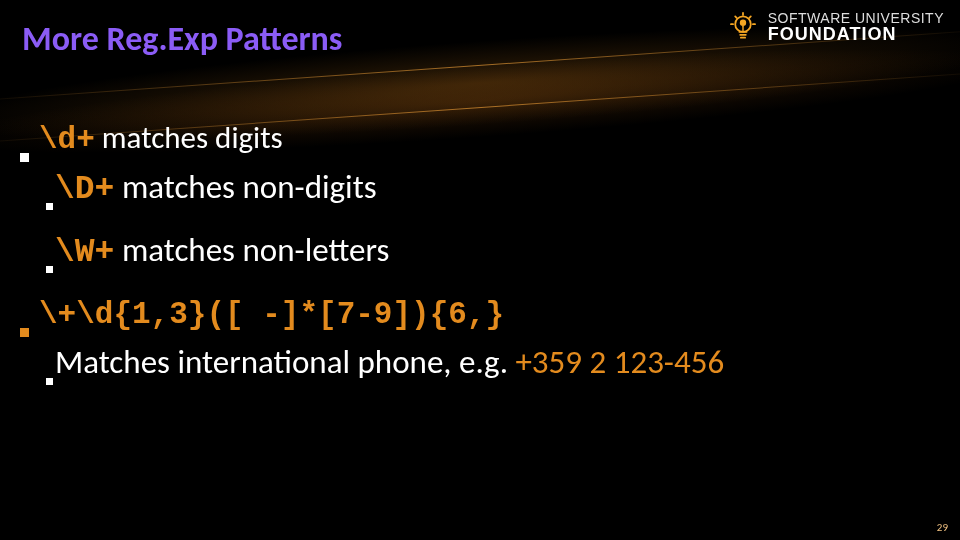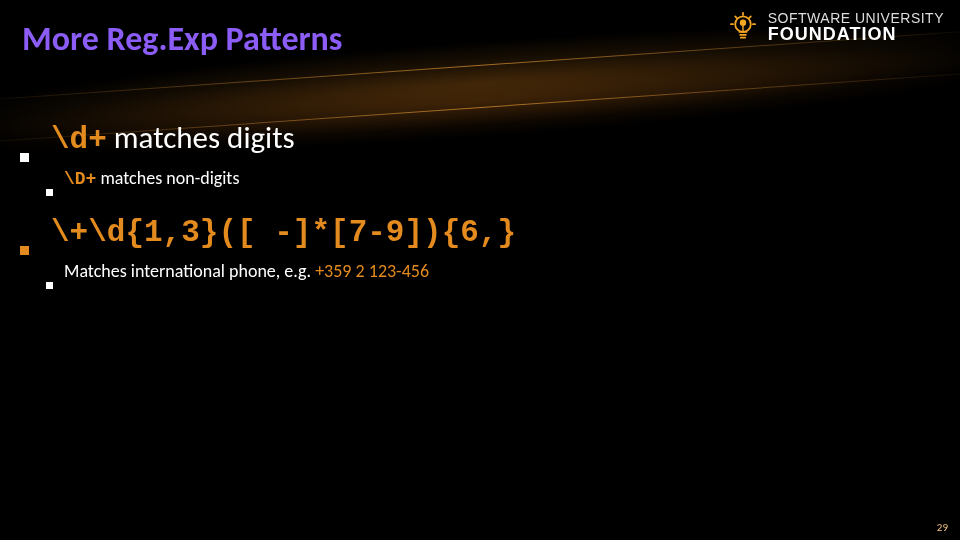--- a/index.html
+++ b/index.html
@@ -52,27 +52,27 @@
   .logo-line1 { font-size: 14px; letter-spacing: 0.5px; font-weight: 400; color:#ddd; }
   .logo-line2 { font-size: 18px; font-weight: 700; letter-spacing: 1px; }
 
   .content {
     position: absolute;
     top: 118px;
     left: 20px;
     right: 20px;
   }
   .lvl1 {
-    display: flex; align-items: baseline; gap: 22px;
+    display: flex; align-items: baseline; gap: 10px;
     font-size: 31px;
     margin-bottom: 10px;
   }
   .lvl2 {
-    display: flex; align-items: baseline; gap: 11px;
-    font-size: 18px;
+    display: flex; align-items: baseline; gap: 2px;
+    font-size: 33px;
     margin-left: 26px;
     margin-bottom: 22px;
   }
   .bullet-square {
     width: 9px; height: 9px; background: #fff; flex: 0 0 auto;
     position: relative; top: 14px;
   }
   .bullet-square.small { width:7px; height:7px; top:12px; }
   .bullet-square.orange { background: #e38b1e; }
   .code { color: #e38b1e; font-family: Consolas, "Courier New", monospace; font-weight: 700; }
@@ -116,20 +116,26 @@
       <span class="code">\d+</span><span> matches digits</span>
     </span>
   </div>
   <div class="lvl2">
     <span class="bullet-square small"></span>
     <span>
       <span class="code">\D+</span><span> matches non-digits</span>
     </span>
   </div>
 
+  <div class="lvl2">
+    <span class="bullet-square small"></span>
+    <span>
+      <span class="code">\W+</span><span> matches non-letters</span>
+    </span>
+  </div>
 
   <div class="lvl1">
     <span class="bullet-square orange"></span>
     <span>
       <span class="code">\+\d{1,3}([ -]*[7-9]){6,}</span>
     </span>
   </div>
   <div class="lvl2">
     <span class="bullet-square small"></span>
     <span>

